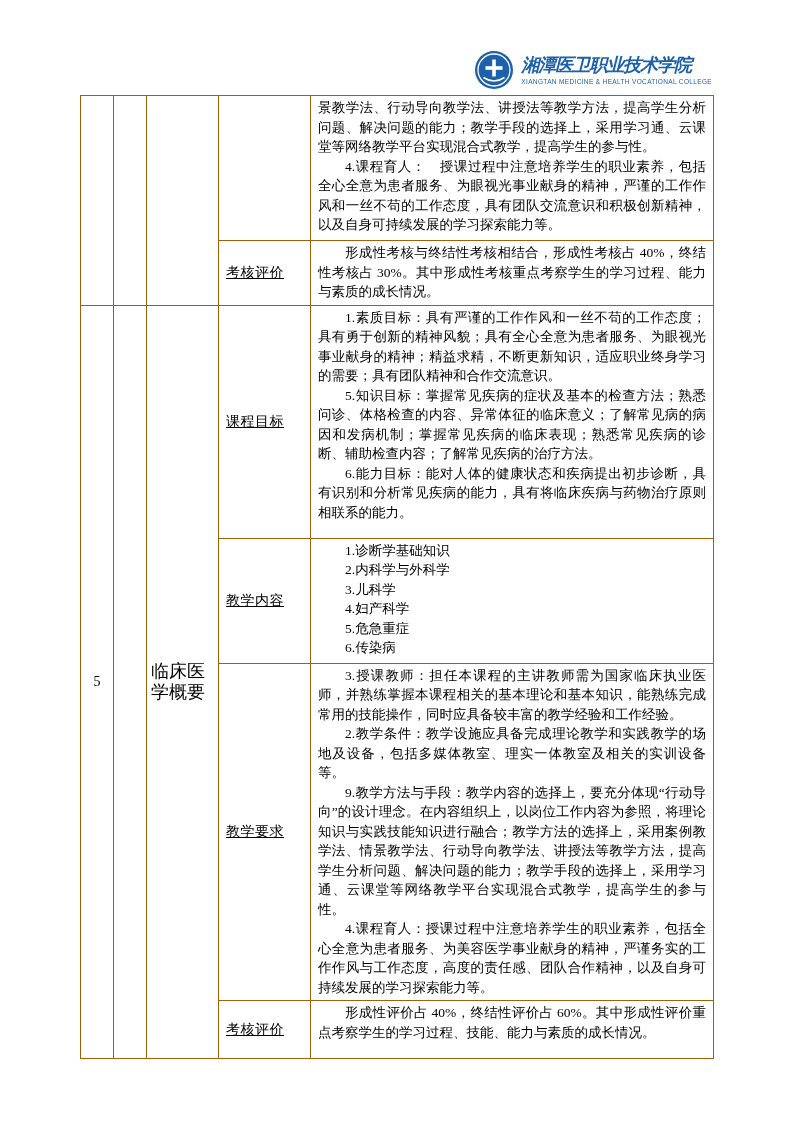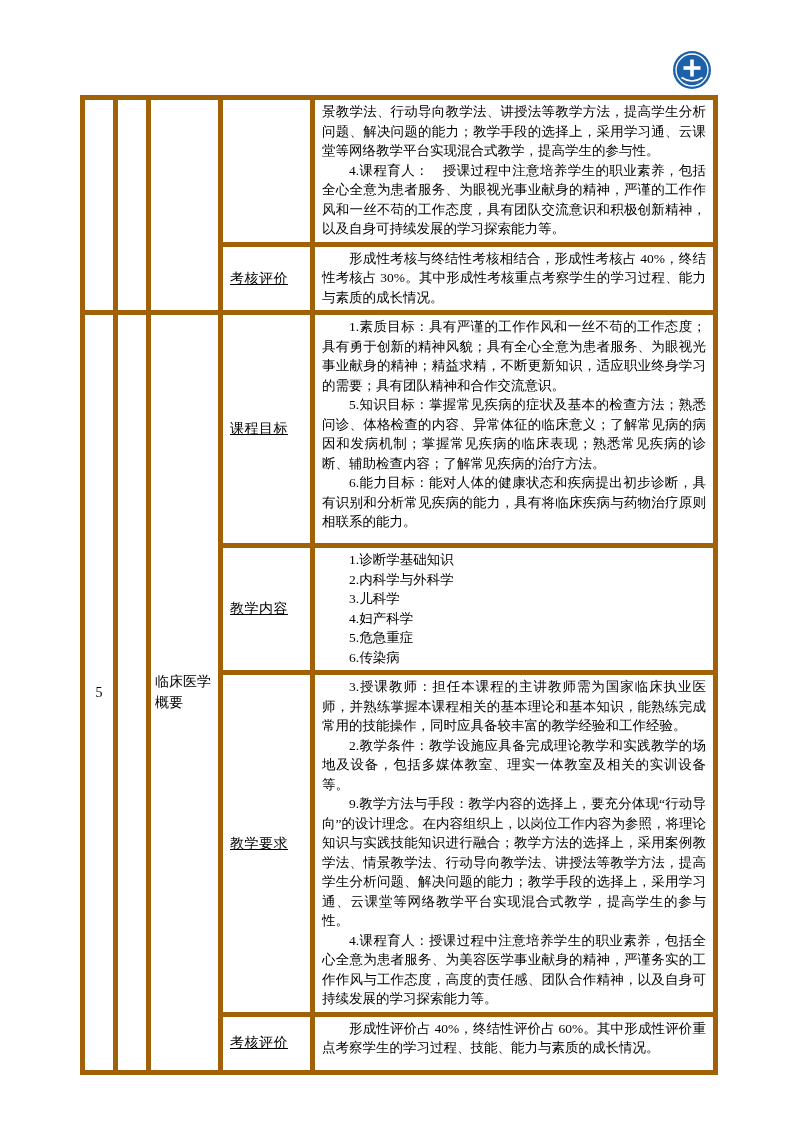--- a/index.html
+++ b/index.html
@@ -30,28 +30,28 @@
     letter-spacing:0.35px; white-space:nowrap; margin-top:2px;
     font-family:"Liberation Sans","DejaVu Sans",sans-serif;
   }
 
   
   .doc-table {
     position:absolute; left:80px; top:95px; width:633px;
     border-collapse:collapse; table-layout:fixed;
   }
   .doc-table td {
-    border:5px solid #a16207;
+    border:1px solid #a16207;
     font-size:13.5px; line-height:19.5px;
     vertical-align:middle;
     overflow:hidden;
   }
   td.cell-num   { text-align:center; font-size:14px; }
   td.cell-sub   { }
-  td.cell-course{ padding:2px 2px 2px 4px; font-size:14px; line-height:21px; }
+  td.cell-course{ padding:2px 2px 2px 4px; font-size:18px; line-height:21px; }
   td.cell-label { padding:2px 2px 2px 7px; font-size:14px; letter-spacing:0.5px;text-decoration:underline; }
   td.cell-content { vertical-align:top; padding:2px 7px 3px 7px; text-align:justify; }
 
   .para { text-indent:2em; }
   .para.flush { text-indent:0; }
 
   tr.row-cont        { height:145px; }
   tr.row-assess-prev { height:62px; }
   tr.row-obj         { height:233px; }
   tr.row-teach       { height:125px; }
@@ -72,20 +72,24 @@
   <div class="header">
     <span class="logo-mark">
       <svg viewBox="0 0 40 40" width="40" height="40" aria-hidden="true">
         <circle cx="20" cy="20" r="19" fill="#1d61aa"></circle>
         <circle cx="20" cy="20" r="16" fill="none" stroke="#ffffff" stroke-width="1.3"></circle>
         <rect x="18.2" y="9.5" width="3.6" height="17" fill="#ffffff"></rect>
         <rect x="11.5" y="16.2" width="17" height="3.6" fill="#ffffff"></rect>
         <path d="M9.5 27.5 q10.5 7 21 0" stroke="#ffffff" stroke-width="1.6" fill="none"></path>
       </svg>
     </span>
+    <div class="logo-text">
+      <div class="logo-zh">湘潭医卫职业技术学院</div>
+      <div class="logo-en">XIANGTAN MEDICINE &amp; HEALTH VOCATIONAL COLLEGE</div>
+    </div>
   </div>
 
   <table class="doc-table">
     <colgroup>
       <col style="width:33px">
       <col style="width:33px">
       <col style="width:72px">
       <col style="width:92px">
       <col style="width:403px">
     </colgroup>

